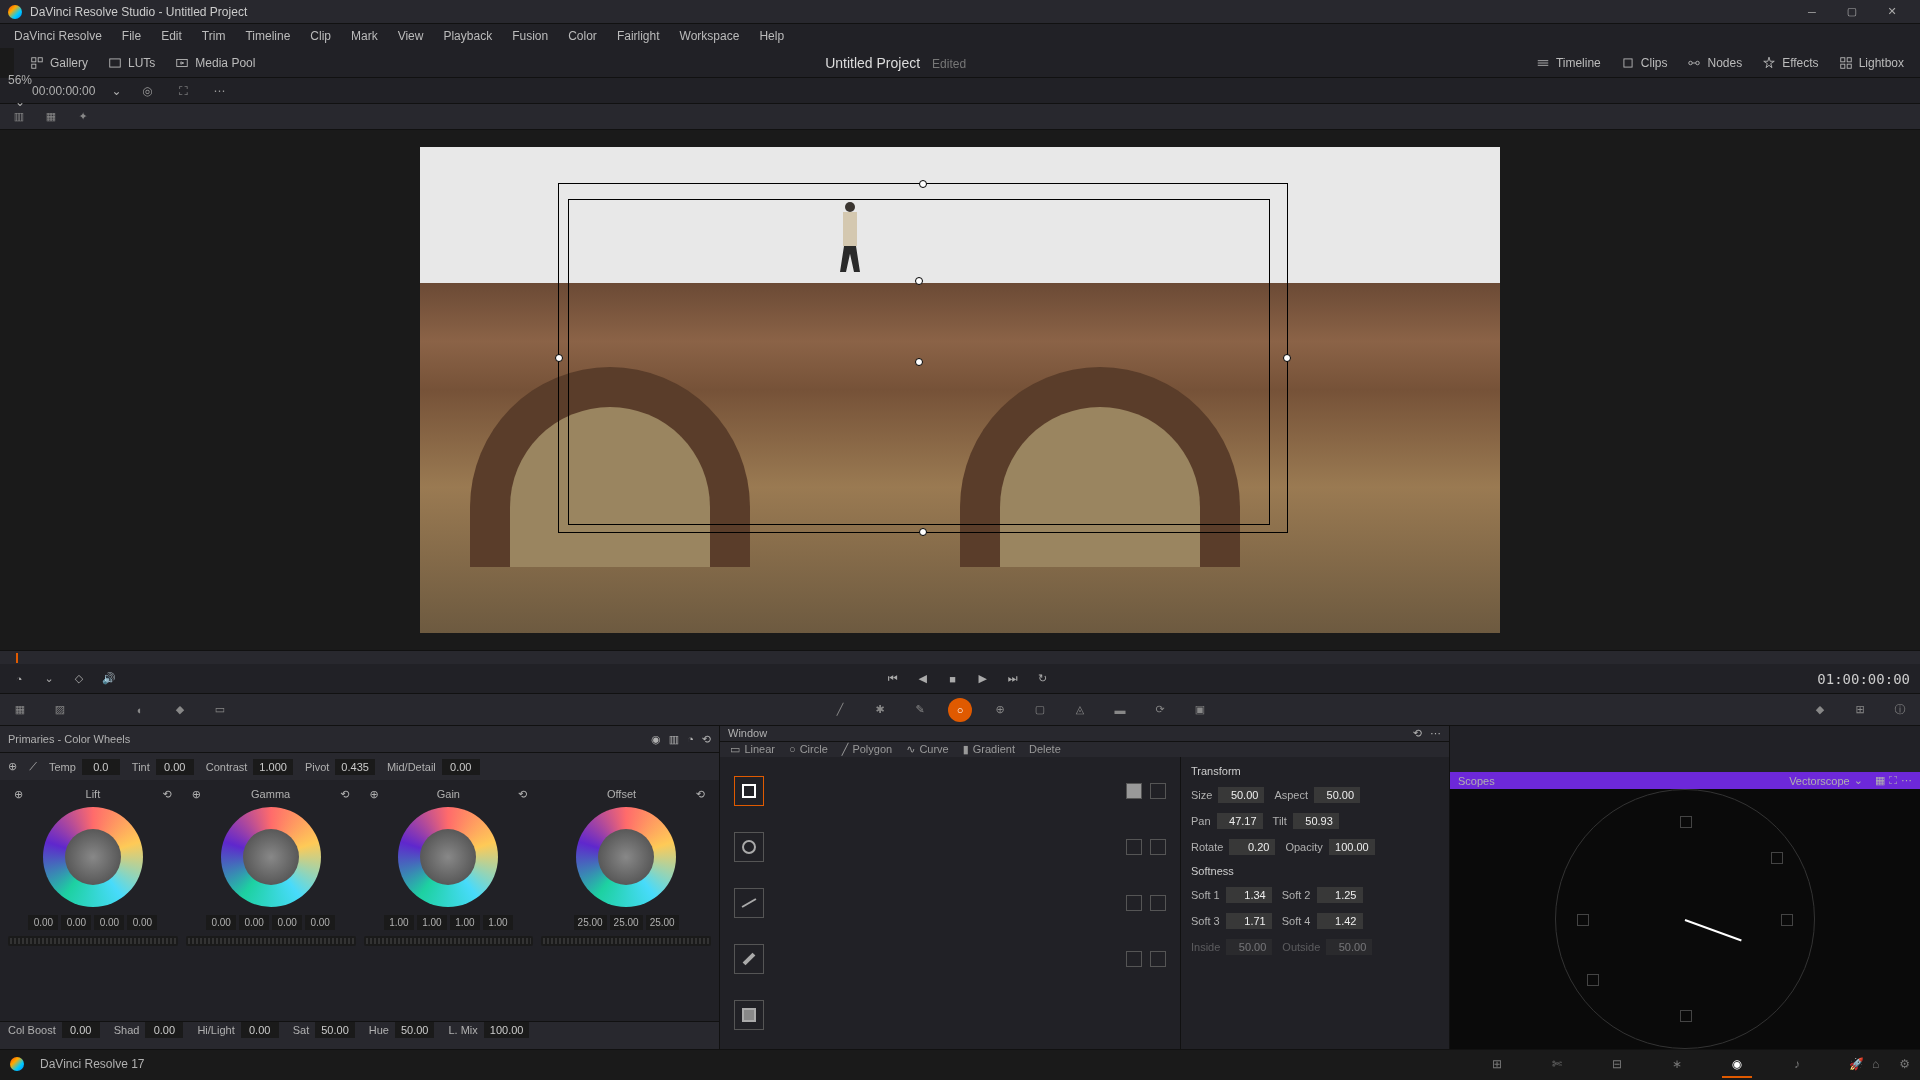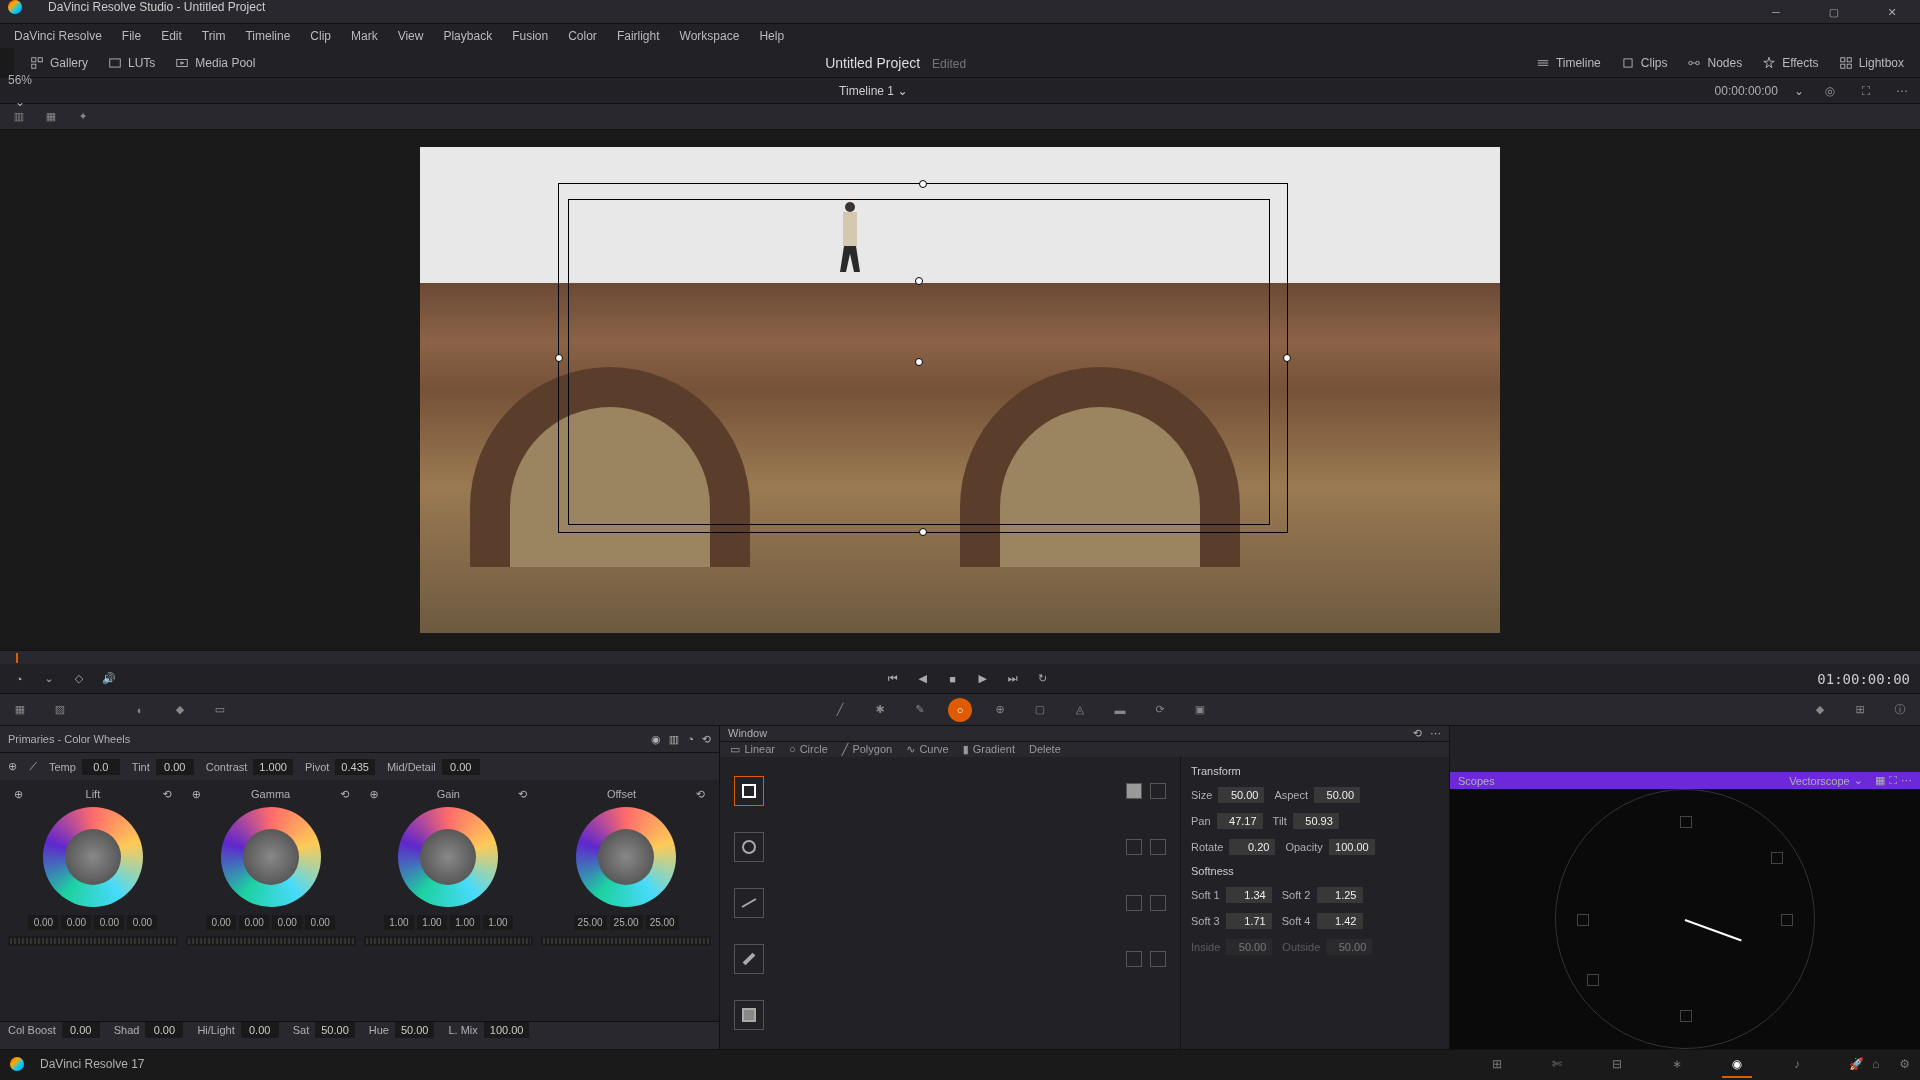--- a/index.html
+++ b/index.html
@@ -1,18 +1,18 @@
 <!DOCTYPE html>
 <html><head>
 <meta charset="utf-8">
 <style>
 * { margin: 0; padding: 0; box-sizing: border-box; font-family: Arial, sans-serif; }
 body { background: #1a1a1a; color: #b0b0b0; font-size: 11px; width: 1920px; height: 1080px; overflow: hidden; user-select: none; }
 
-.title-bar { height: 24px; background: #28282e; display: flex; padding: 0 8px; border-bottom: 1px solid #111; gap: 18px; }
+.title-bar { height: 24px; background: #28282e; display: flex; align-items: center; padding: 0 8px; border-bottom: 1px solid #111; }
 .title-bar .logo { width: 14px; height: 14px; background: linear-gradient(135deg,#ff4400,#ffaa00,#00ccff,#0088ff); border-radius: 50%; margin-right: 8px; }
 .title-bar .title { flex: 1; color: #ccc; font-size: 12px; }
 .title-bar .win-btn { width: 40px; height: 24px; display: flex; align-items: center; justify-content: center; color: #aaa; cursor: pointer; }
 
 .menu-bar { height: 24px; background: #212126; display: flex; align-items: center; padding: 0 4px; }
 .menu-bar .mi { padding: 0 10px; font-size: 12px; color: #bbb; cursor: pointer; }
 
 .top-toolbar { height: 30px; background: #212126; display: flex; align-items: center; padding: 0 8px; border-bottom: 1px solid #111; margin-left: 14px; }
 .tt-left { display: flex; gap: 4px; }
 .tt-center { flex: 1; text-align: center; font-size: 14px; color: #ddd; }
@@ -205,21 +205,20 @@
         <span>Lightbox</span>
       </div>
   </div>
 </div>
 
 <div class="sub-toolbar">
   <div class="zoom">
       <span>56%</span>
       <span>⌄</span>
     </div>
-  <div class="center"><span>Timeline 1</span> <span>⌄</span></div>
   <div class="right">
     <span>00:00:00:00</span>
     <span>⌄</span>
     <div class="ico-btn">◎</div>
     <div class="ico-btn">⛶</div>
     <div class="ico-btn">⋯</div>
   </div>
 </div>
 
 <div class="tool-row">

